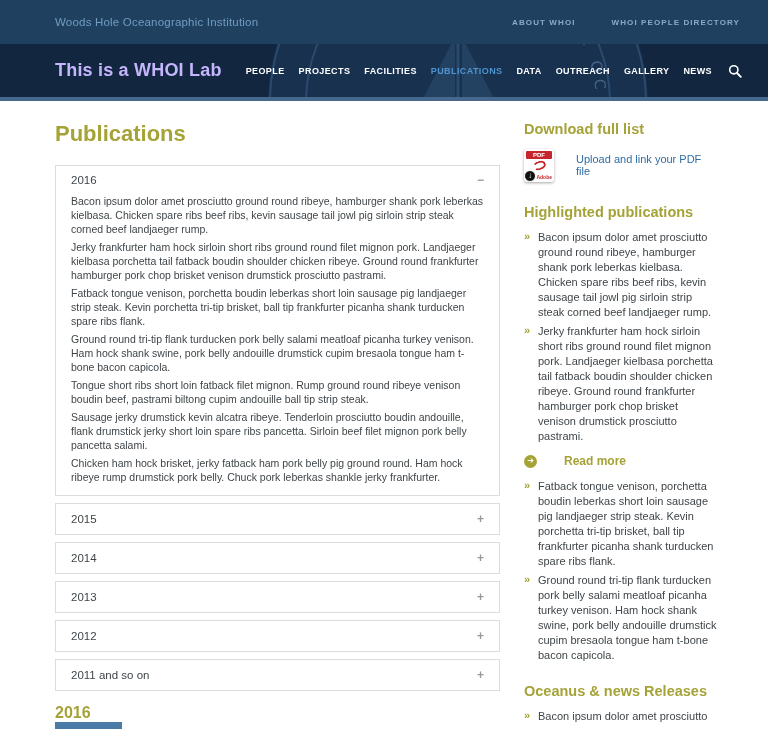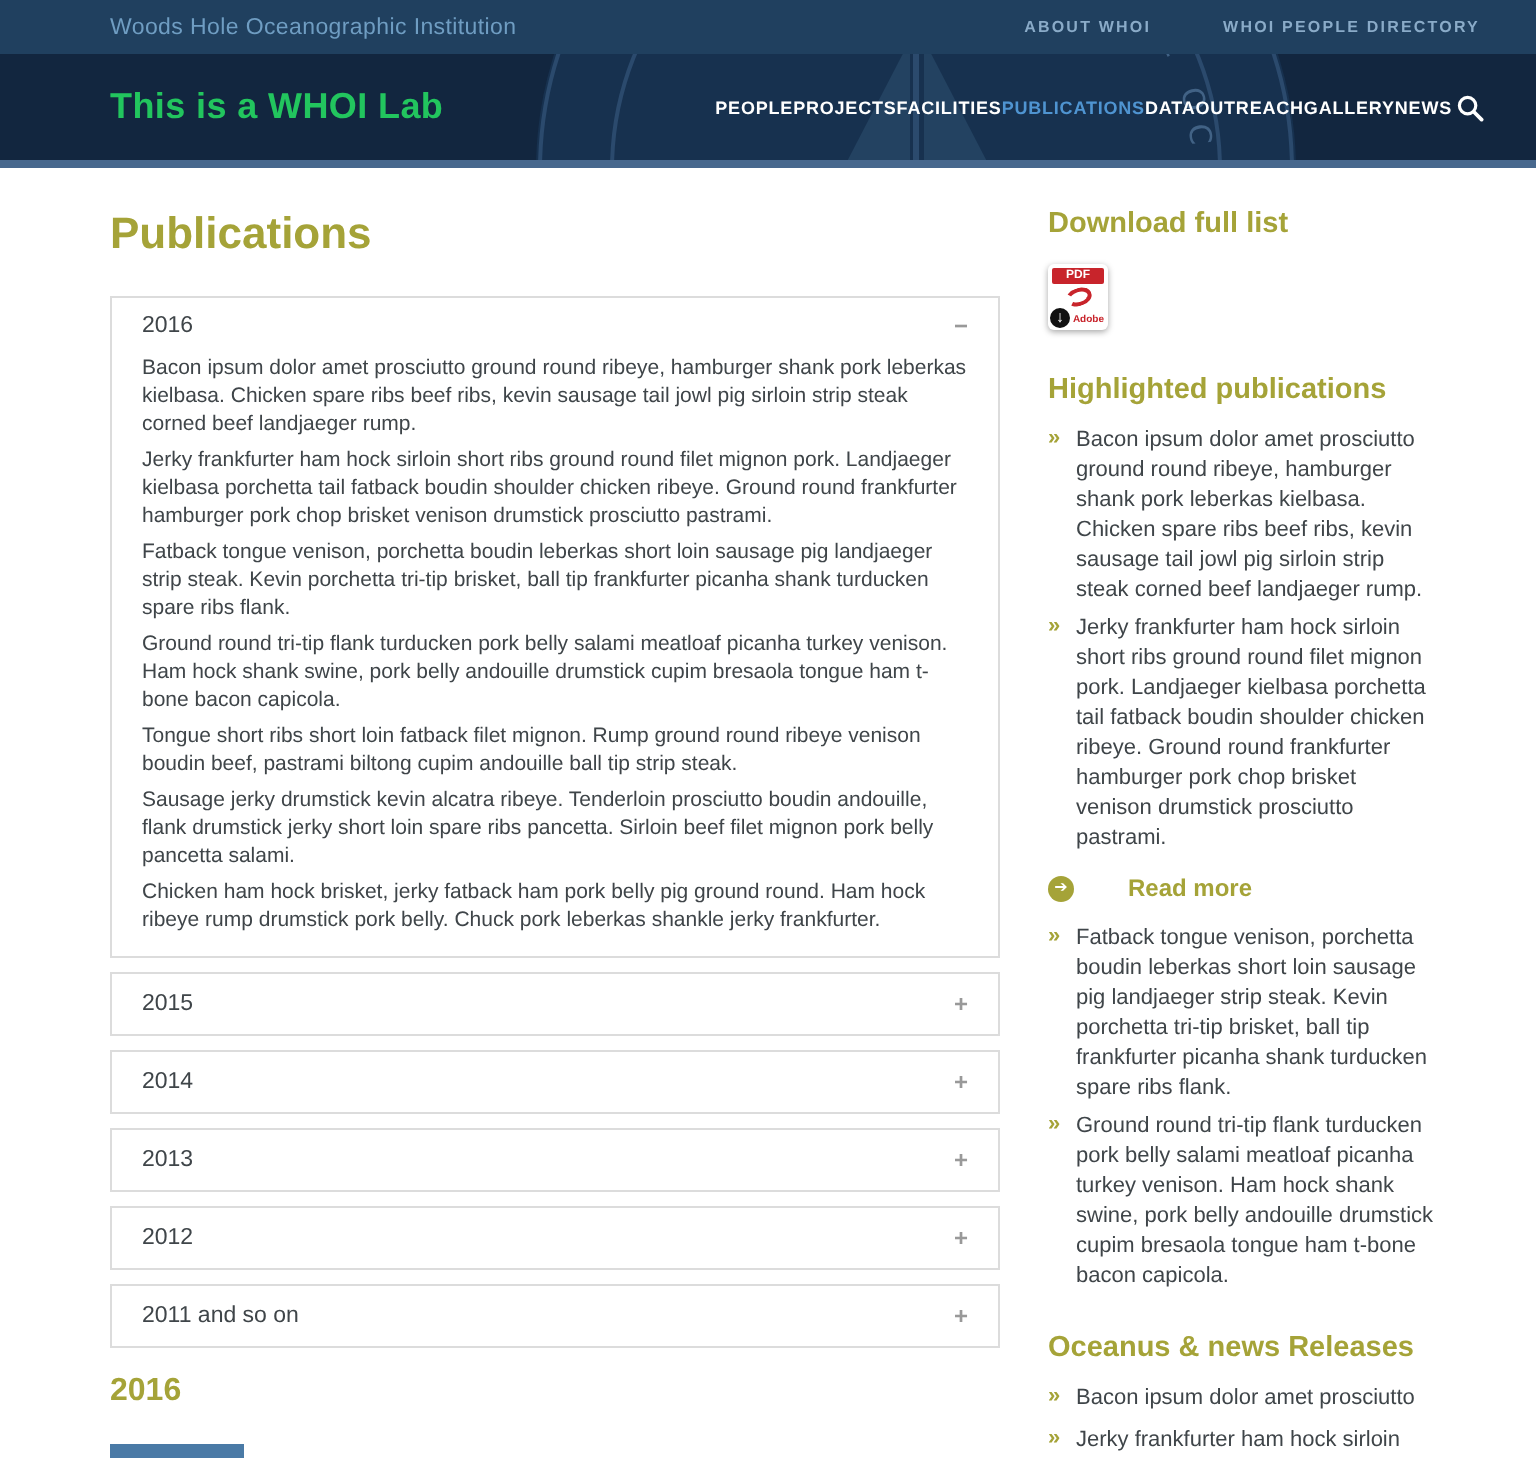--- a/index.html
+++ b/index.html
@@ -6,36 +6,36 @@
   html,body { margin:0; padding:0; }
   body {
     width:768px; height:729px; overflow:hidden; position:relative;
     background:#ffffff; font-family:"Liberation Sans", sans-serif;
     -webkit-font-smoothing:antialiased;
   }
   a { text-decoration:none; }
 
   
   .topbar {
-    height:27px; background:#20405f; display:flex; align-items:center;
+    height:44px; background:#20405f; display:flex; align-items:center;
     padding:0 28px 0 55px;
   }
   .topbar-brand { color:#6f9dc2; font-size:11.5px; letter-spacing:.2px; cursor:pointer; }
   .topbar-links { margin-left:auto; display:flex; gap:36px;justify-content:flex-end; }
   .topbar-links a { color:#8aabc8; font-size:8px; font-weight:bold; letter-spacing:1.1px; }
 
   
   .siteheader {
     height:57px; background:#12263f; border-bottom:4px solid #47688d;
     display:flex; align-items:center; padding:0 26px 0 55px;
     position:relative; overflow:hidden;
   }
   .seal { position:absolute; left:258px; top:-142px; pointer-events:none; }
-  .site-title { color:#22c55e; font-size:18px; font-weight:600; letter-spacing:.2px; position:relative; z-index:2; cursor:pointer; }
-  .mainnav { margin-left:auto; display:flex; align-items:center; position:relative; z-index:2; }
+  .site-title { color:#c4b5fd; font-size:18px; font-weight:600; letter-spacing:.2px; position:relative; z-index:2; cursor:pointer; }
+  .mainnav { margin-left:auto; display:flex; align-items:center; gap:14px; position:relative; z-index:2; }
   .mainnav a { color:#ffffff; font-size:9px; font-weight:bold; letter-spacing:.4px; white-space:nowrap; }
   .mainnav a.active { color:#4f94d1; }
   .search-btn { display:flex; align-items:center; cursor:pointer; margin-left:2px; }
 
   
   .content { display:flex; padding:20px 0 0 55px; align-items:flex-start; }
   .main-col { width:445px; flex:0 0 445px; }
   .page-title { color:#a5a338; font-size:22px; font-weight:600; margin:0 0 18px; }
 
   .acc-box { border:1px solid #dcdcdc; background:#fff; padding:8px 15px 9px; margin-bottom:7px; }
@@ -175,20 +175,21 @@
   <div class="sidebar">
     <h3 class="side-title">Download full list</h3>
 
     <div class="pdf-row">
       <span class="pdf-icon">
         <span class="pdf-badge">PDF</span>
         <span class="pdf-swirl"></span>
         <span class="pdf-circle">↓</span>
         <span class="pdf-brand">Adobe</span>
       </span>
+      <a href="#" class="pdf-link">Upload and link your PDF file</a>
     </div>
 
     <h3 class="side-title mt">Highlighted publications</h3>
     <ul class="side-list">
       <li>
         <span class="marker">»</span>
         <span>Bacon ipsum dolor amet prosciutto ground round ribeye, hamburger shank pork leberkas kielbasa. Chicken spare ribs beef ribs, kevin sausage tail jowl pig sirloin strip steak corned beef landjaeger rump.</span>
       </li>
       <li>
         <span class="marker">»</span>

